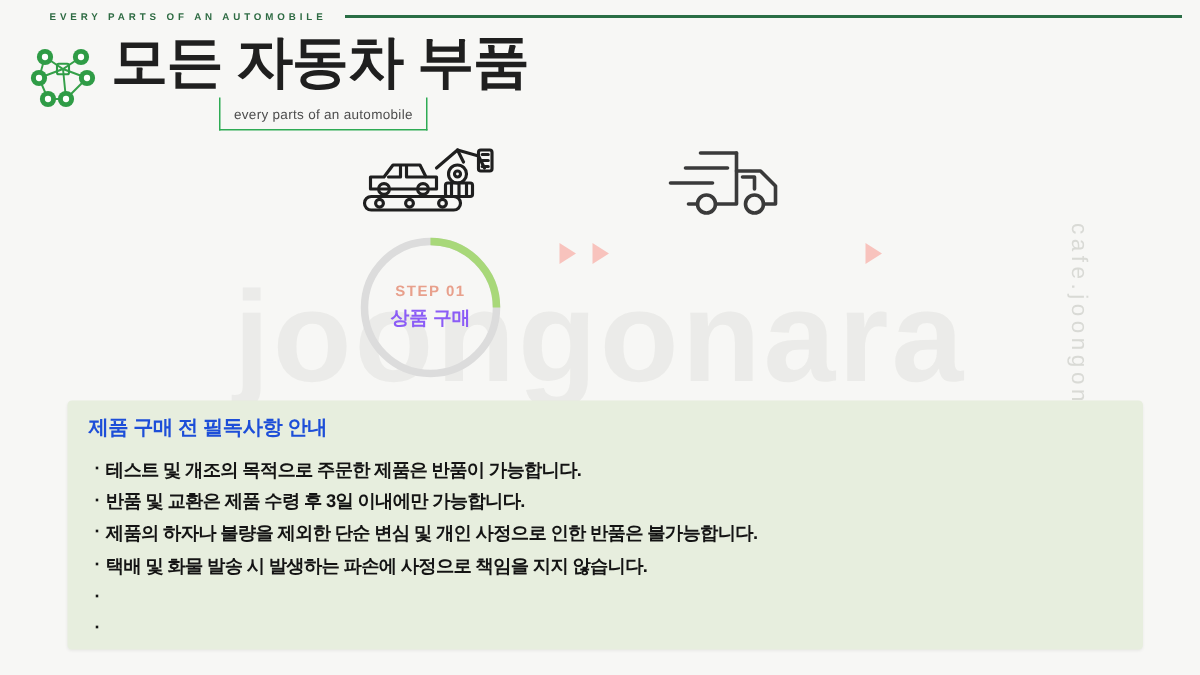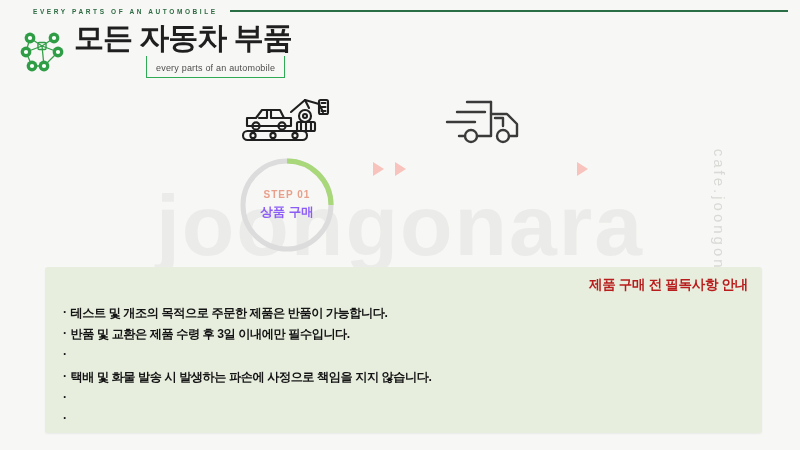--- a/index.html
+++ b/index.html
@@ -77,21 +77,21 @@
   #brand {
     position: absolute;
     left: 16px; top: 22px;
     z-index: 3;
     display: flex;
     align-items: flex-start;
   }
   #brand-mark { width: 52px; height: 52px; margin-top: 4px; flex: none; }
   #brand-text-wrap { margin-left: 6px; display: flex; flex-direction: column; }
   #brand-title {
-    font-size: 30px;
+    font-size: 38px;
     font-weight: 900;
     color: #1f1f1f;
     letter-spacing: -1px;
     line-height: 1.08;
     white-space: nowrap;
   }
   #brand-tagline-box {
     margin-top: 2px;
     margin-left: 72px;
     border: 1.5px solid #2eab54;
@@ -175,24 +175,24 @@
     position: absolute;
     left: 45px; top: 267px;
     width: 717px; height: 166px;
     background: #e7eede;
     border-radius: 3px;
     z-index: 2;
     padding: 9px 14px 8px 14px;
     box-shadow: 0 1px 2px rgba(0,0,0,0.06);
   }
   #notice-title {
-    text-align: right;
+    text-align: left;
     font-size: 13.5px;
     font-weight: 900;
-    color: #b91c1c;
+    color: #1d4ed8;
     letter-spacing: -0.3px;
     margin-bottom: 8px;
   }
   .notice-item {
     display: flex;
     align-items: flex-start;
     font-size: 12.2px;
     font-weight: 700;
     color: #141414;
     letter-spacing: -0.45px;
@@ -333,24 +333,25 @@
 
 <div id="notice">
   <div id="notice-title">제품 구매 전 필독사항 안내</div>
 
   <div class="notice-item">
     <span class="notice-dot">·</span>
     <span>테스트 및 개조의 목적으로 주문한 제품은 반품이 가능합니다.</span>
   </div>
   <div class="notice-item">
     <span class="notice-dot">·</span>
-    <span>반품 및 교환은 제품 수령 후 3일 이내에만 필수입니다.</span>
-  </div>
-  <div class="notice-item">
-    <span class="notice-dot">·</span>
+    <span>반품 및 교환은 제품 수령 후 3일 이내에만 가능합니다.</span>
+  </div>
+  <div class="notice-item">
+    <span class="notice-dot">·</span>
+    <span>제품의 하자나 불량을 제외한 단순 변심 및 개인 사정으로 인한 반품은 불가능합니다.</span>
   </div>
   <div class="notice-item">
     <span class="notice-dot">·</span>
     <span>택배 및 화물 발송 시 발생하는 파손에 사정으로 책임을 지지 않습니다.</span>
   </div>
   <div class="notice-item">
     <span class="notice-dot">·</span>
   </div>
   <div class="notice-item">
     <span class="notice-dot">·</span>

